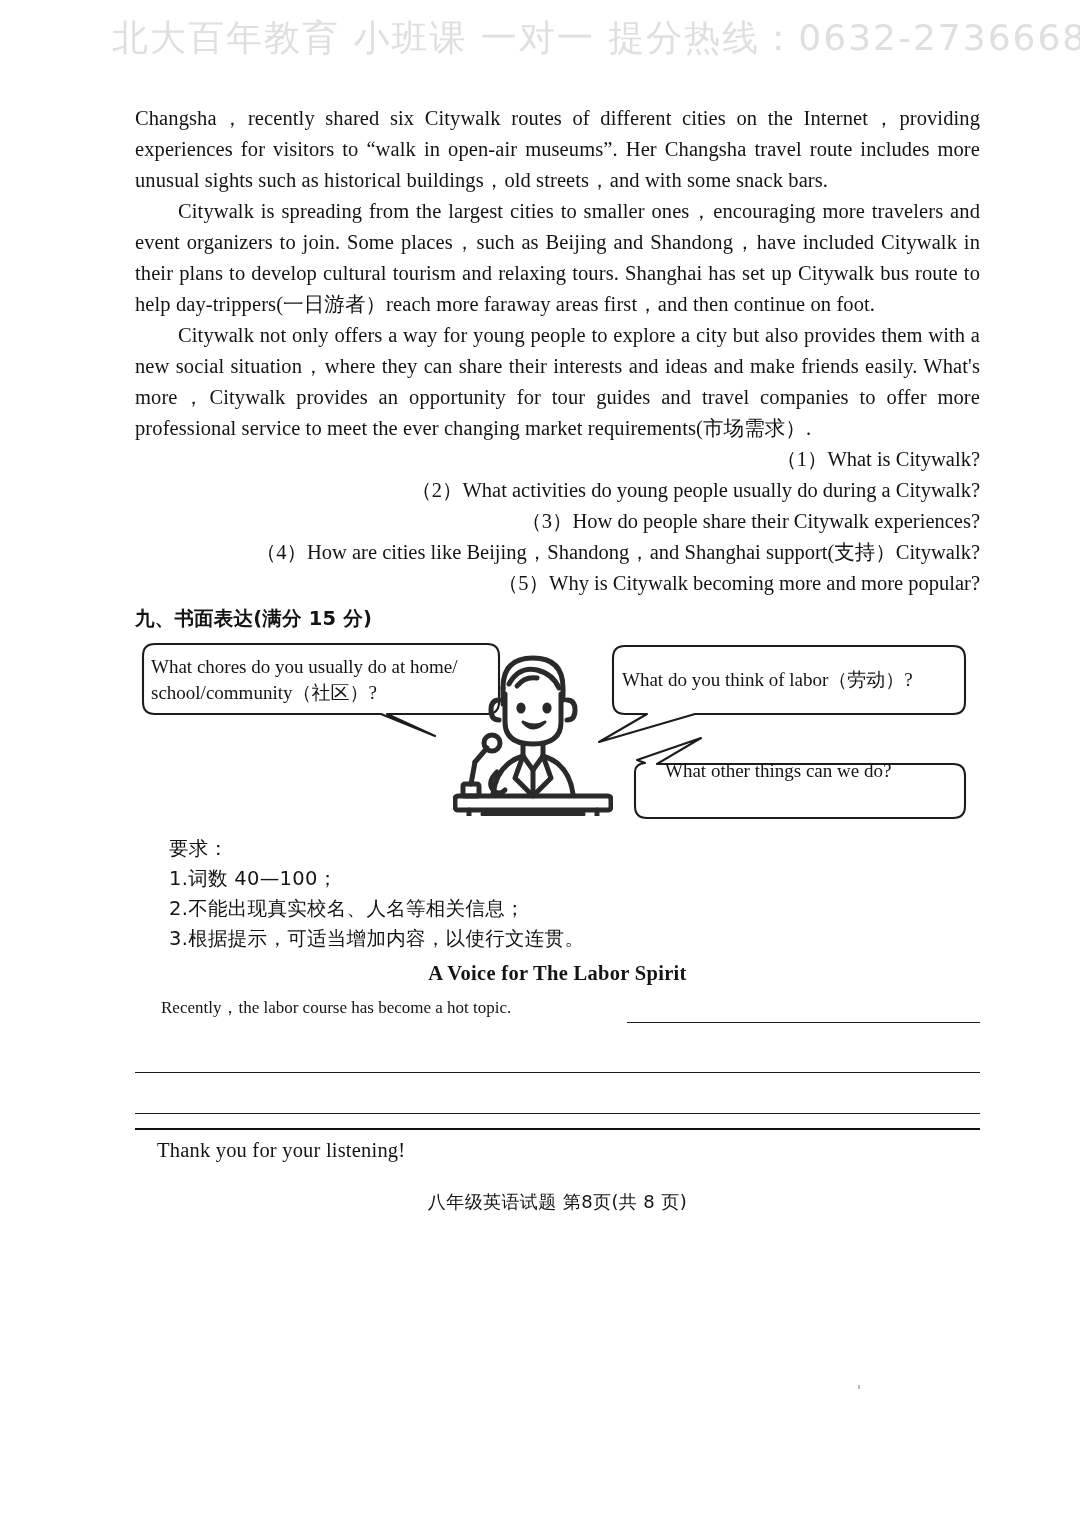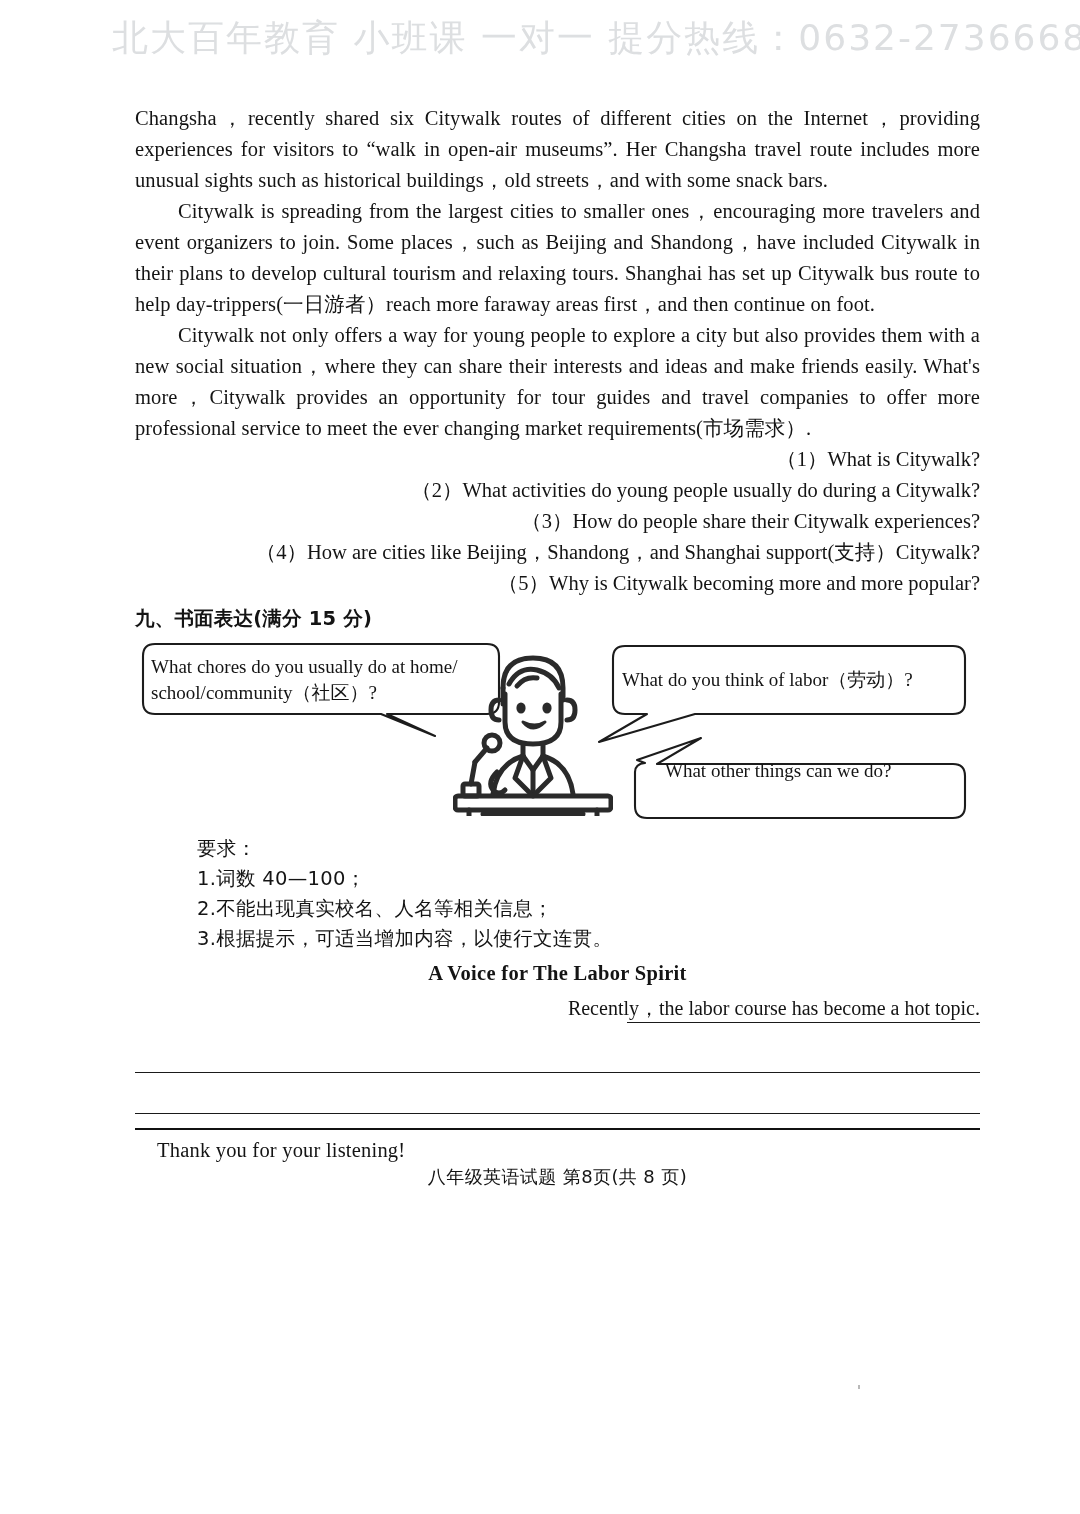--- a/index.html
+++ b/index.html
@@ -117,40 +117,39 @@
 
   
   .req-block {
     margin-top: 14px;
     padding-left: 34px;
     font-family: "DejaVu Sans", "Liberation Sans", sans-serif;
     font-size: 19.5px;
     line-height: 30px;
     letter-spacing: 0.3px;
   }
-  .req-block div { white-space: nowrap; margin-left: 28px; }
+  .req-block div { white-space: nowrap; }
 
   
   .essay-title {
     margin-top: 8px;
     text-align: center;
     font-family: "Liberation Serif", "DejaVu Serif", serif;
     font-weight: bold;
     font-size: 20.5px;
     letter-spacing: 0.3px;
   }
 
   .essay-start {
     position: relative;
     margin-top: 9px;
     height: 32px;
-    font-size: 20px;
+    font-size: 17px;
     line-height: 28px;
     padding-left: 26px;
-    text-align: right;
   }
   .essay-start .rule-tail {
     position: absolute;
     left: 492px;
     right: 0;
     bottom: 3px;
     border-bottom: 1.6px solid #1a1a1a;
   }
 
   .blank-rule {
@@ -165,21 +164,21 @@
   }
 
   .thanks {
     margin-top: 9px;
     padding-left: 22px;
     font-size: 20.5px;
     letter-spacing: 0.2px;
   }
 
   .page-footer {
-    margin-top: 3px;
+    margin-top: 28px;
     text-align: center;
     font-family: "DejaVu Sans", "Liberation Sans", sans-serif;
     font-size: 18px;
     letter-spacing: 0.4px;
   }
 
   .speck {
     position: absolute;
     left: 858px;
     top: 1385px;

